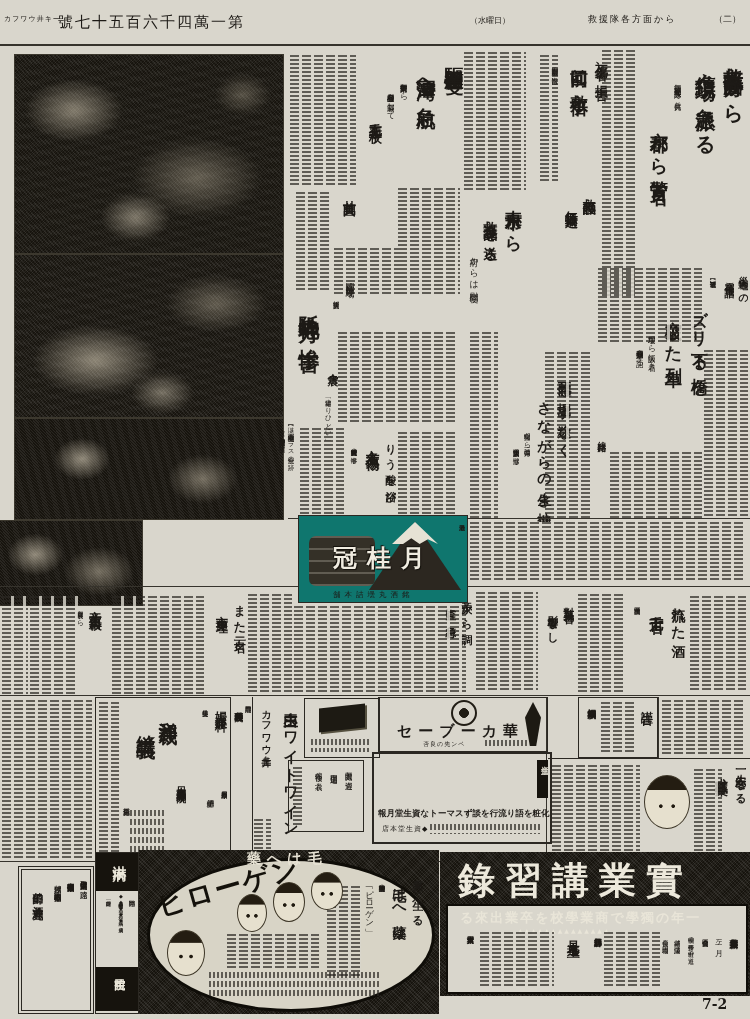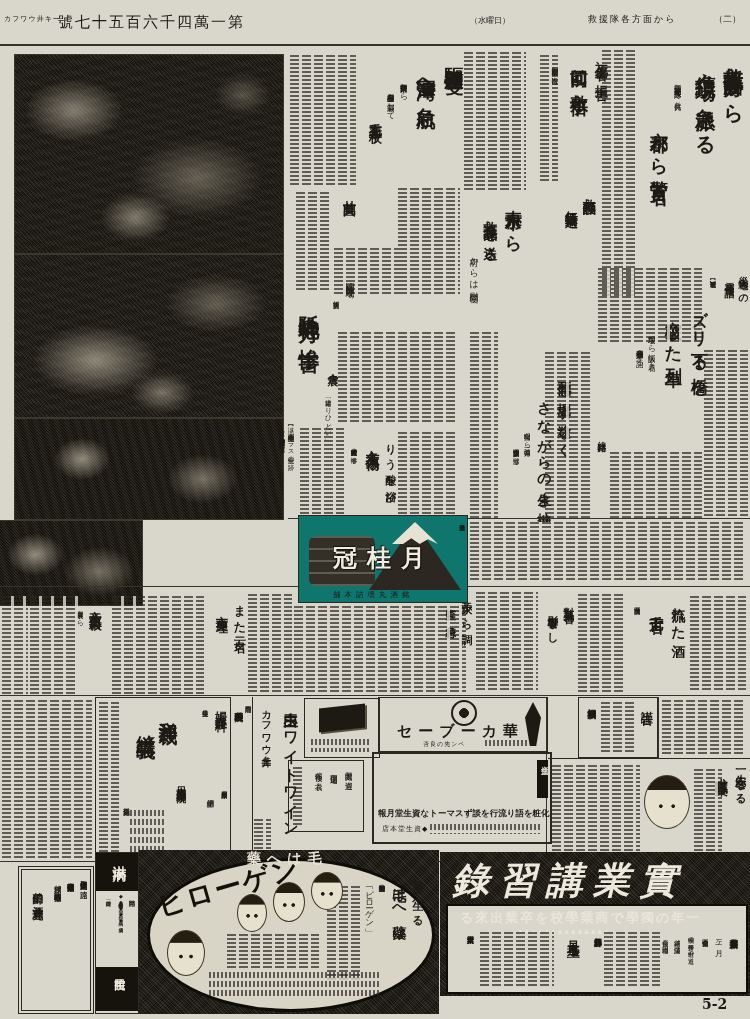--- a/index.html
+++ b/index.html
@@ -267,33 +267,33 @@
     <div class="faux" style="left:188px;top:36px;width:34px;height:96px;"></div>
     <div class="face" style="left:172px;top:22px;width:30px;height:36px;"></div>
     <div class="face" style="left:134px;top:32px;width:30px;height:38px;"></div>
     <div class="face" style="left:98px;top:44px;width:28px;height:36px;"></div>
     <div class="face" style="left:28px;top:80px;width:36px;height:44px;"></div>
     <div class="faux" style="left:88px;top:84px;width:92px;height:34px;"></div>
     <div class="fauxh" style="left:70px;top:122px;width:170px;height:24px;"></div>
   </div>
 
   <div class="abs bk noise" style="left:440px;top:852px;width:310px;height:144px;">
-    <div class="h b" style="left:12px;top:4px;font-size:37px;letter-spacing:10px;color:#ece8db;font-style:italic;">錄習講業實</div>
+    <div class="h b" style="left:18px;top:4px;font-size:37px;letter-spacing:10px;color:#ece8db;">錄習講業實</div>
     <div class="abs" style="left:6px;top:52px;width:298px;height:86px;background:#d9d6cc;border:2px solid #0f0d08;">
       <div class="h b" style="left:12px;top:3px;font-size:13px;letter-spacing:2px;">る來出業卒を校學業商で學獨の年一</div>
       <div class="h" style="left:70px;top:21px;font-size:6px;letter-spacing:2px;">▲▲▲▲▲▲▲▲▲▲▲▲▲▲</div>
       <div class="v b" style="right:8px;top:26px;width:13px;height:56px;font-size:9px;letter-spacing:0;">新會員募集</div>
       <div class="v" style="right:24px;top:28px;width:11px;height:34px;font-size:8px;letter-spacing:0;">二ヶ月</div>
       <div class="v" style="right:38px;top:28px;width:10px;height:54px;font-size:7px;letter-spacing:0;">會費金壹圓</div>
       <div class="v" style="right:52px;top:27px;width:9px;height:56px;font-size:6px;letter-spacing:0;">獨學の靑少年に出世の近道</div>
       <div class="v" style="right:66px;top:28px;width:10px;height:52px;font-size:7px;letter-spacing:0;">總裁　澁澤榮一</div>
       <div class="v" style="right:78px;top:28px;width:10px;height:52px;font-size:7px;letter-spacing:0;">會長　增田義一</div>
       <div class="faux" style="left:156px;top:26px;width:56px;height:56px;"></div>
       <div class="v b" style="left:142px;top:26px;width:12px;height:58px;font-size:8px;letter-spacing:0;">必須廿四科目</div>
       <div class="v b" style="left:112px;top:24px;width:20px;height:60px;font-size:13px;">見本進呈</div>
       <div class="faux" style="left:32px;top:26px;width:74px;height:56px;"></div>
       <div class="v" style="left:14px;top:24px;width:12px;height:60px;font-size:7.5px;letter-spacing:0;">大日本實業講習會</div>
     </div>
   </div>
 
-  <div class="h b" style="left:702px;top:996px;font-size:14px;font-family:'DejaVu Serif','Liberation Serif',serif;">5-2</div>
+  <div class="h b" style="left:702px;top:996px;font-size:14px;font-family:'DejaVu Serif','Liberation Serif',serif;">7-2</div>
 
 </div>
 
 </body></html>

